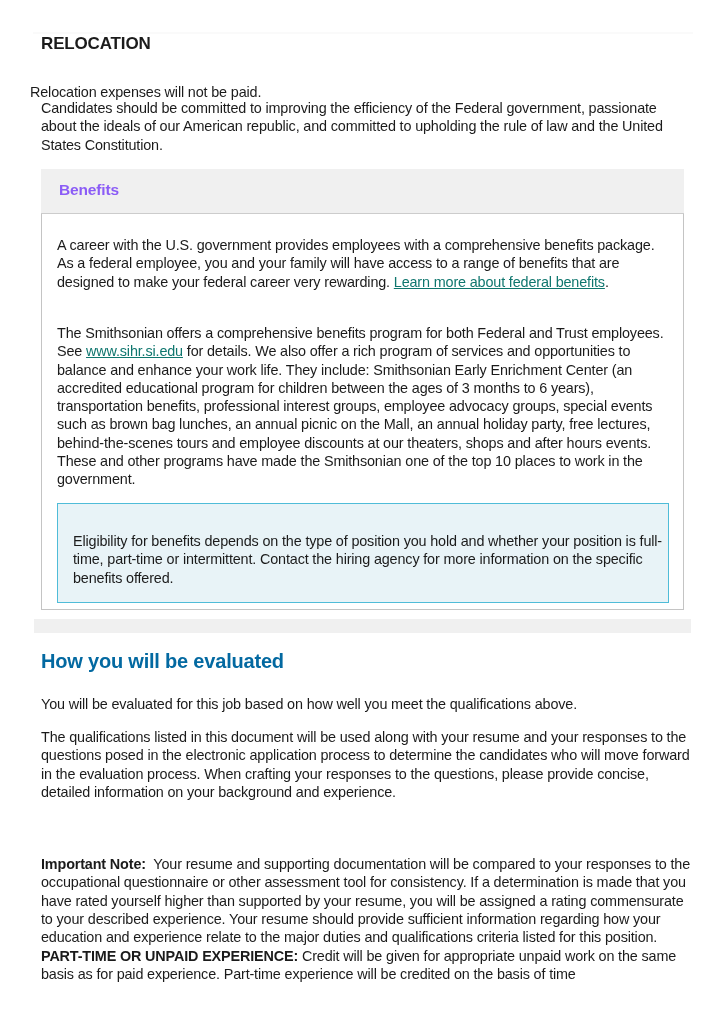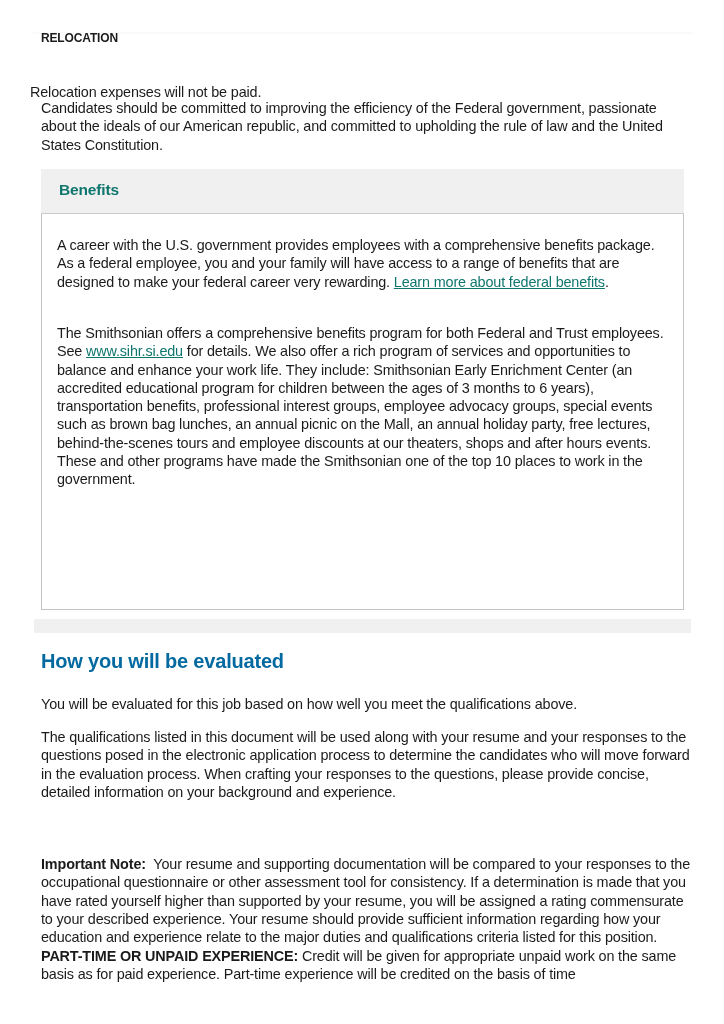--- a/index.html
+++ b/index.html
@@ -28,23 +28,23 @@
       position: absolute;
       left: 33px;
       top: 32px;
       width: 660px;
       height: 2px;
       background: #fafafa;
     }
     .reloc-heading {
       position: absolute;
       left: 41px;
-      top: 29px;
+      top: 35px;
       font-weight: bold;
-      font-size: 12px;
+      font-size: 17px;
     }
     .reloc-text {
       position: absolute;
       left: 30px;
       top: 52px;
       margin-top: 31px;
     }
     .candidates {
       position: absolute;
       left: 41px;
@@ -59,21 +59,21 @@
       height: 44px;
       background: #f0f0f0;
       border-bottom: 1px solid #cccccc;
     }
     .benefits-header span {
       position: absolute;
       left: 18px;
       top: 12px;
       font-weight: bold;
       font-size: 15.5px;
-      color: #0f766e;
+      color: #8b5cf6;
     }
     .benefits-body {
       position: absolute;
       left: 41px;
       top: 214px;
       width: 641px;
       height: 395px;
       border: 1px solid #c4c4c4;
       border-top: none;
       background: #ffffff;
@@ -168,20 +168,23 @@
 
   <div class="benefits-header">
     <span>Benefits</span>
   </div>
 
   <div class="benefits-body">
     <p class="ben-p1"><span>A career with the U.S. government provides employees with a comprehensive benefits package. As a federal employee, you and your family will have access to a range of benefits that are designed to make your federal career very rewarding. </span><a class="link" href="#">Learn more about federal benefits</a><span>.</span></p>
 
     <p class="ben-p2"><span>The Smithsonian offers a comprehensive benefits program for both Federal and Trust employees.  See </span><a class="link" href="#">www.sihr.si.edu</a><span> for details.  We also offer a rich program of services and opportunities to balance and enhance your work life. They include: Smithsonian Early Enrichment Center (an accredited educational program for children between the ages of 3 months to 6 years), transportation benefits, professional interest groups, employee advocacy groups, special events such as brown bag lunches, an annual picnic on the Mall, an annual holiday party, free lectures, behind-the-scenes tours and employee discounts at our theaters, shops and after hours events.  These and other programs have made the Smithsonian one of the top 10 places to work in the government.</span></p>
 
+    <div class="eligibility-box">
+      <p>Eligibility for benefits depends on the type of position you hold and whether your position is full-time, part-time or intermittent. Contact the hiring agency for more information on the specific benefits offered.</p>
+    </div>
   </div>
 
   <div class="divider-band"></div>
 
   <h2 class="eval-title" style="margin:0;">How you will be evaluated</h2>
 
   <p class="eval-p1">You will be evaluated for this job based on how well you meet the qualifications above.</p>
   <p class="eval-p2">The qualifications listed in this document will be used along with your resume and your responses to the questions posed in the electronic application process to determine the candidates who will move forward in the evaluation process.  When crafting your responses to the questions, please provide concise, detailed information on your background and experience.</p>
 
   <p class="eval-p3"><b>Important Note:</b><span style="white-space: pre-wrap;">  Your resume and supporting documentation will be compared to your responses to the occupational questionnaire or other assessment tool for consistency. If a determination is made that you have rated yourself higher than supported by your resume, you will be assigned a rating commensurate to your described experience. Your resume should provide sufficient information regarding how your education and experience relate to the major duties and qualifications criteria listed for this position.</span></p>

